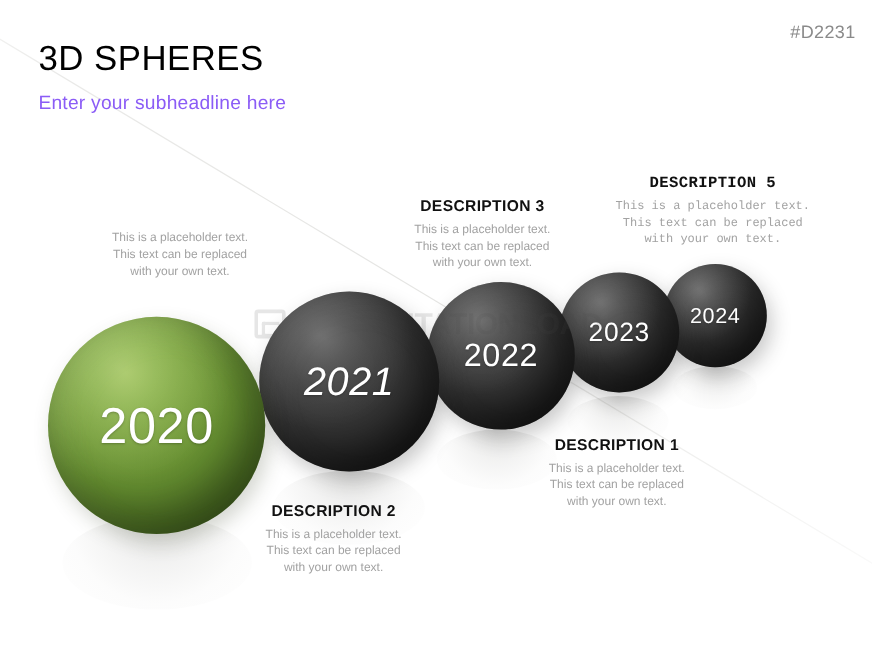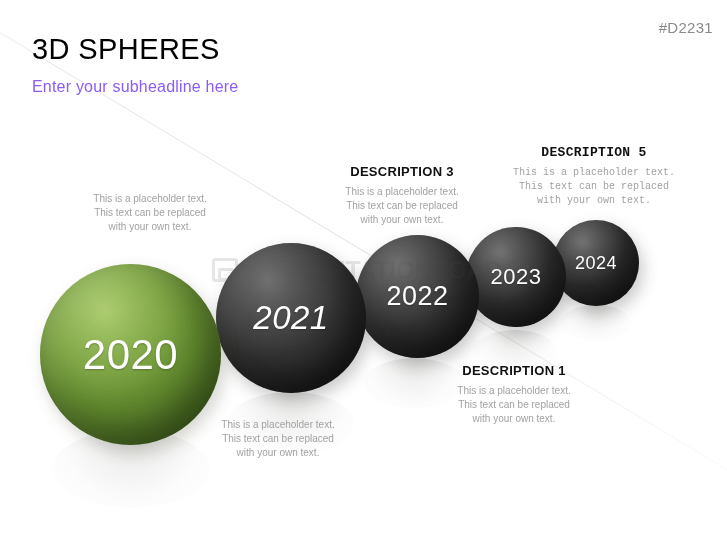--- a/index.html
+++ b/index.html
@@ -235,20 +235,21 @@
     <div class="watermark-text">PRESENTATIONLOAD</div>
   </div>
 
   <div class="desc" style="left:60px; top:192px; width:180px;">
     <div class="desc-body">This is a placeholder text.
 This text  can be replaced
 with your own text.</div>
   </div>
 
   <div class="desc" style="left:188px; top:418px; width:180px;">
+    <div class="desc-title">DESCRIPTION 2</div>
     <div class="desc-body">This is a placeholder text.
 This text can be replaced
 with your own text.</div>
   </div>
 
   <div class="desc" style="left:312px; top:164px; width:180px;">
     <div class="desc-title">DESCRIPTION 3</div>
     <div class="desc-body">This is a placeholder text.
 This text  can be replaced
 with your own text.</div>

